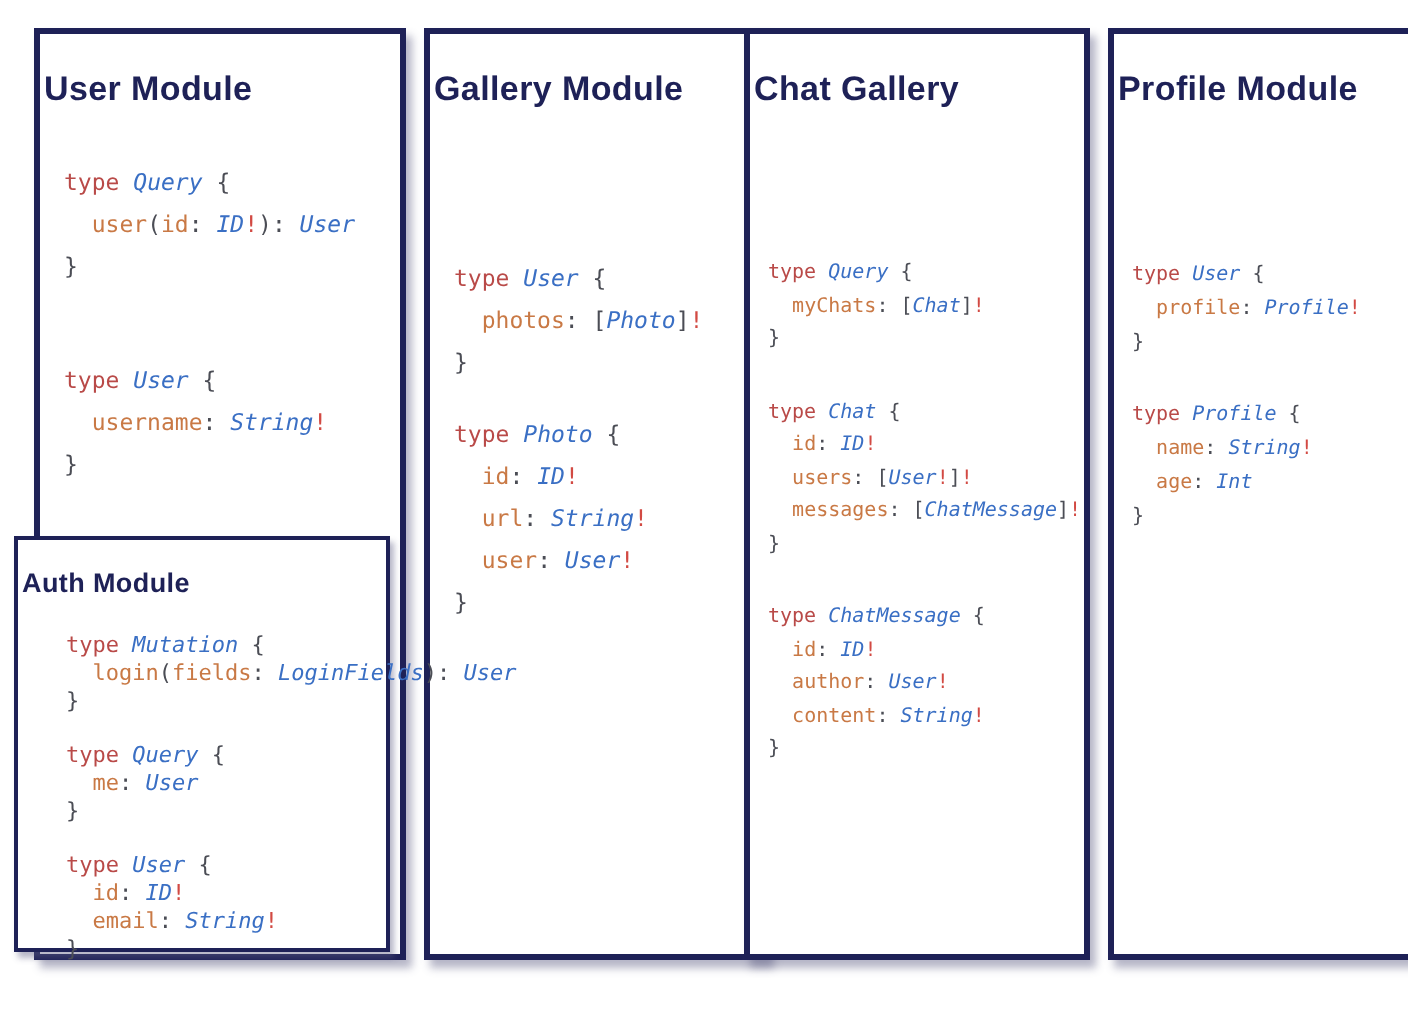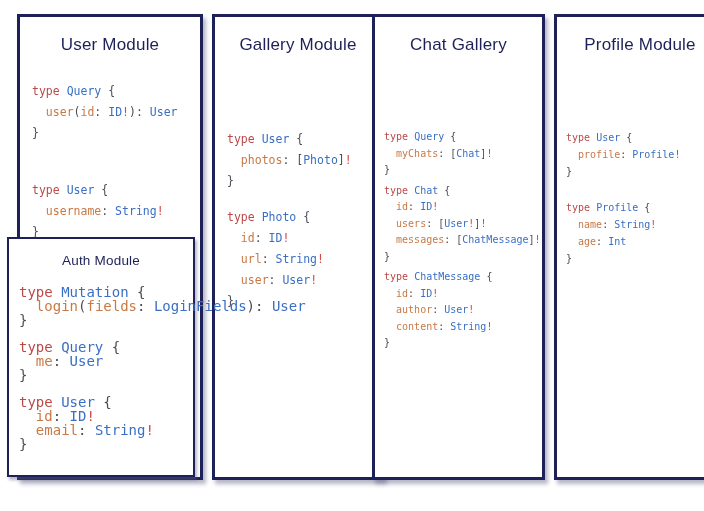--- a/index.html
+++ b/index.html
@@ -16,68 +16,68 @@
   }
   .panel {
     position: absolute;
     box-sizing: border-box;
     background: #ffffff;
     border: 3px solid var(--navy, #1e2157);
     box-shadow: 3px 4px 4px var(--shadow, rgba(94,94,130,0.45));
   }
   .panel h2 {
     margin: 18px 2px 0;
-    text-align: center;
+    text-align: left;
     font-family: "Liberation Sans", sans-serif;
-    font-weight: 400;
+    font-weight: 700;
     font-size: 17px;
     letter-spacing: 0.2px;
     color: var(--navy, #1e2157);
   }
   .code {
     position: absolute;
     left: 0;
     right: 0;
     font-family: "DejaVu Sans Mono", monospace;
     white-space: pre;
     color: var(--punct, #4b4d55);
   }
   .block { }
   .line { }
   .tk-k { color: var(--keyword, #b94a48); }
-  .tk-t { color: var(--type, #3a6fc4); }
+  .tk-t { color: var(--type, #3a6fc4); font-style: italic; }
   .tk-f { color: var(--field, #c97945); }
   .tk-p { color: var(--punct, #4b4d55); }
   .tk-b { color: var(--bang, #d24a43); }
 
   
   #p-user { left: 17px; top: 14px; width: 186px; height: 466px; }
   #p-user .code { top: 64px; padding-left: 12px; font-size: 11.5px; line-height: 21px; }
   #p-user .block + .block { margin-top: 36px; }
 
   
   #p-gallery { left: 212px; top: 14px; width: 172px; height: 466px; }
   #p-gallery .code { top: 112px; padding-left: 12px; font-size: 11.5px; line-height: 21px; }
   #p-gallery .block + .block { margin-top: 15px; }
 
   
   #p-chat { left: 372px; top: 14px; width: 173px; height: 466px; }
   #p-chat .code { top: 112px; padding-left: 9px; font-size: 10px; line-height: 16.5px; }
-  #p-chat .block + .block { margin-top: 4px; }
+  #p-chat .block + .block { margin-top: 20px; }
 
   
   #p-profile { left: 554px; top: 14px; width: 172px; height: 466px; }
   #p-profile .code { top: 112px; padding-left: 9px; font-size: 10px; line-height: 17px; }
   #p-profile .block + .block { margin-top: 19px; }
 
   
-  #p-auth { left: 7px; top: 237px; width: 188px; height: 240px; border-width: 2px; z-index: 5;
+  #p-auth { left: 7px; top: 268px; width: 188px; height: 208px; border-width: 2px; z-index: 5;
             box-shadow: 2px 3px 3px var(--shadow, rgba(94,94,130,0.45)); }
   #p-auth h2 { margin-top: 14px; font-size: 13.5px; }
-  #p-auth .code { top: 46px; padding-left: 10px; font-size: 14px; line-height: 14px; }
+  #p-auth .code { top: 46px; padding-left: 24px; font-size: 11px; line-height: 14px; }
   #p-auth .block + .block { margin-top: 13px; }
 </style>
 </head>
 <body style="--navy: #1e2157; --keyword: #b94a48; --type: #3a6fc4; --field: #c97945; --punct: #4b4d55; --bang: #d24a43; --shadow: rgba(94,94,130,0.45);">
 
 <section class="panel" id="p-user">
   <h2>User Module</h2>
   <div class="code"><div class="block"><div class="line"><span class="tk-k">type</span><span class="tk-p"> </span><span class="tk-t">Query</span><span class="tk-p"> {</span></div><div class="line"><span class="tk-p">  </span><span class="tk-f">user</span><span class="tk-p">(</span><span class="tk-f">id</span><span class="tk-p">: </span><span class="tk-t">ID</span><span class="tk-b">!</span><span class="tk-p">): </span><span class="tk-t">User</span></div><div class="line"><span class="tk-p">}</span></div></div><div class="block"><div class="line"><span class="tk-k">type</span><span class="tk-p"> </span><span class="tk-t">User</span><span class="tk-p"> {</span></div><div class="line"><span class="tk-p">  </span><span class="tk-f">username</span><span class="tk-p">: </span><span class="tk-t">String</span><span class="tk-b">!</span></div><div class="line"><span class="tk-p">}</span></div></div></div>
 </section>
 

